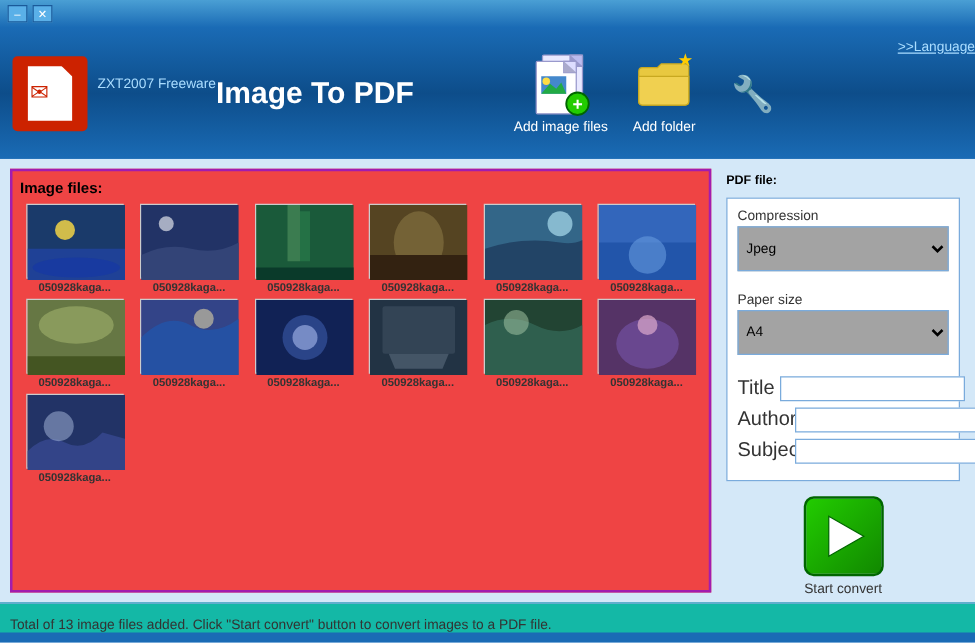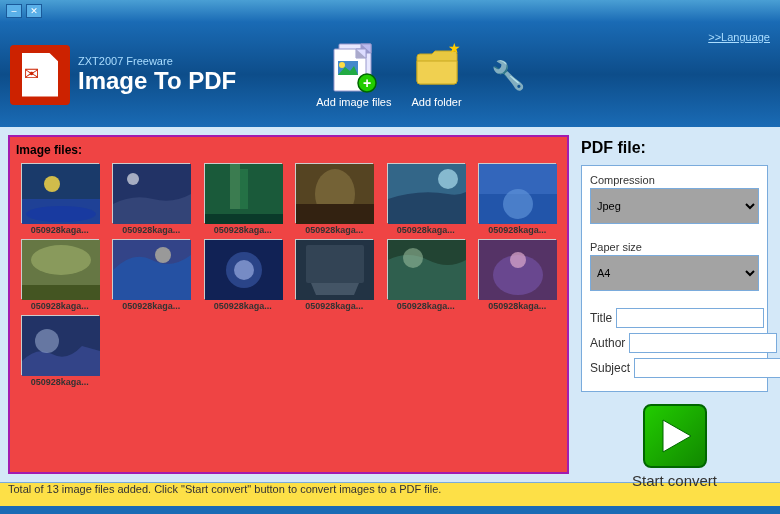--- a/index.html
+++ b/index.html
@@ -81,21 +81,21 @@
     .logo-icon::after {
       content: '✉';
       position: absolute;
       font-size: 18px;
       color: #cc2200;
       top: 18px;
       left: 14px;
     }
     .logo-text-area {
       display: flex;
-      flex-direction: column;
+      flex-direction: row;
     }
     .logo-title {
       color: #aaddff;
       font-size: 11px;
     }
     .logo-subtitle {
       color: white;
       font-size: 24px;
       font-weight: bold;
     }
@@ -119,21 +119,21 @@
       width: 50px;
       height: 50px;
       display: flex;
       align-items: center;
       justify-content: center;
       position: relative;
     }
 
     .header-right {
       position: absolute;
-      right: 10px;
+      right: 0;
       top: 8px;
       text-align: left;
     }
     .language-link {
       color: #aaddff;
       font-size: 11px;
       cursor: pointer;
       text-decoration: underline;
     }
     .email-text {
@@ -200,21 +200,21 @@
       text-align: center;
     }
 
     
     .pdf-panel {
       width: 195px;
       background: #d4e8f8;
       padding: 4px;
     }
     .pdf-panel-title {
-      font-size: 16px;
+      font-size: 10px;
       font-weight: bold;
       color: #000;
       margin-bottom: 8px;
     }
     .pdf-section {
       background: white;
       border: 1px solid #7aabdc;
       padding: 8px;
       margin-bottom: 4px;
     }
@@ -237,21 +237,21 @@
       padding: 0 2px;
       cursor: pointer;
     }
     .field-input-row {
       display: flex;
       align-items: center;
       margin-bottom: 5px;
       gap: 4px;
     }
     .field-input-label {
-      font-size: 12px;
+      font-size: 16px;
       color: #333;
       width: 42px;
       text-align: right;
     }
     .field-input {
       flex: 1;
       height: 20px;
       border: 1px solid #7aabdc;
       background: white;
       font-size: 11px;
@@ -272,32 +272,32 @@
       border: 2px solid #006600;
       border-radius: 8px;
       display: flex;
       align-items: center;
       justify-content: center;
       cursor: pointer;
       color: white;
       font-size: 32px;
     }
     .convert-label {
-      font-size: 15px;
+      font-size: 11px;
       color: #333;
       margin-top: 4px;
     }
 
     
     .status-bar {
       height: 24px;
-      background: #fde047;
+      background: #14b8a6;
       border-top: 1px solid #7aabdc;
       display: flex;
-      align-items: flex-start;
+      align-items: flex-end;
       padding: 0 8px;
       font-size: 11px;
       color: #333;
     }
 
     
     .thumb-1 { background: linear-gradient(135deg, #2266aa, #4488cc, #8844aa); }
     .thumb-2 { background: linear-gradient(135deg, #114488, #336699, #6644aa); }
     .thumb-3 { background: linear-gradient(135deg, #228844, #44aa66, #8866aa); }
     .thumb-4 { background: linear-gradient(135deg, #443300, #776633, #998844); }

